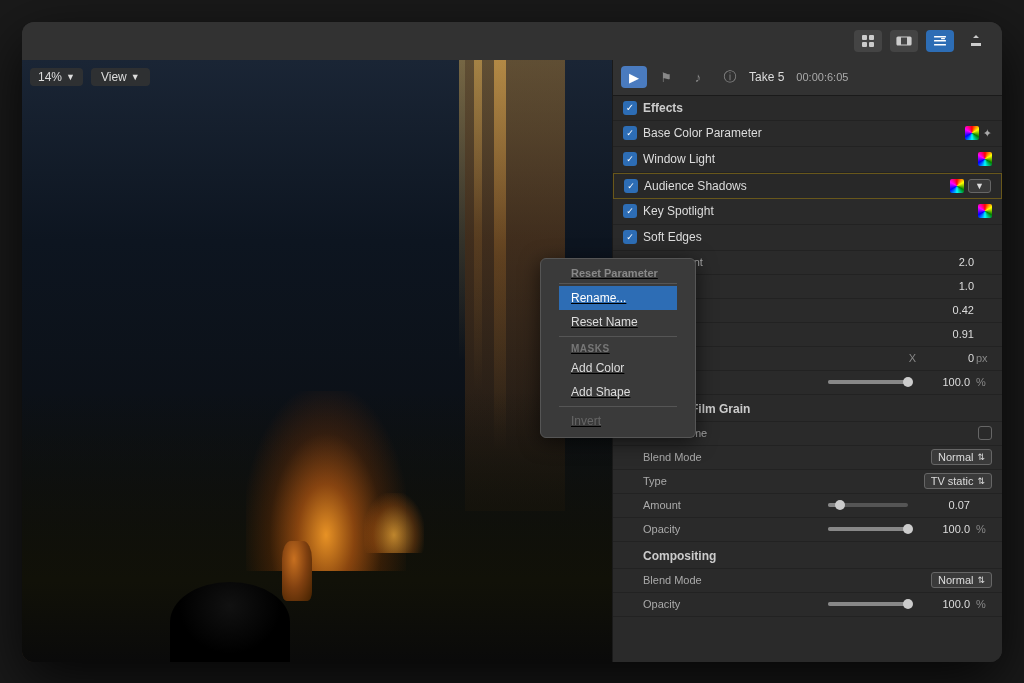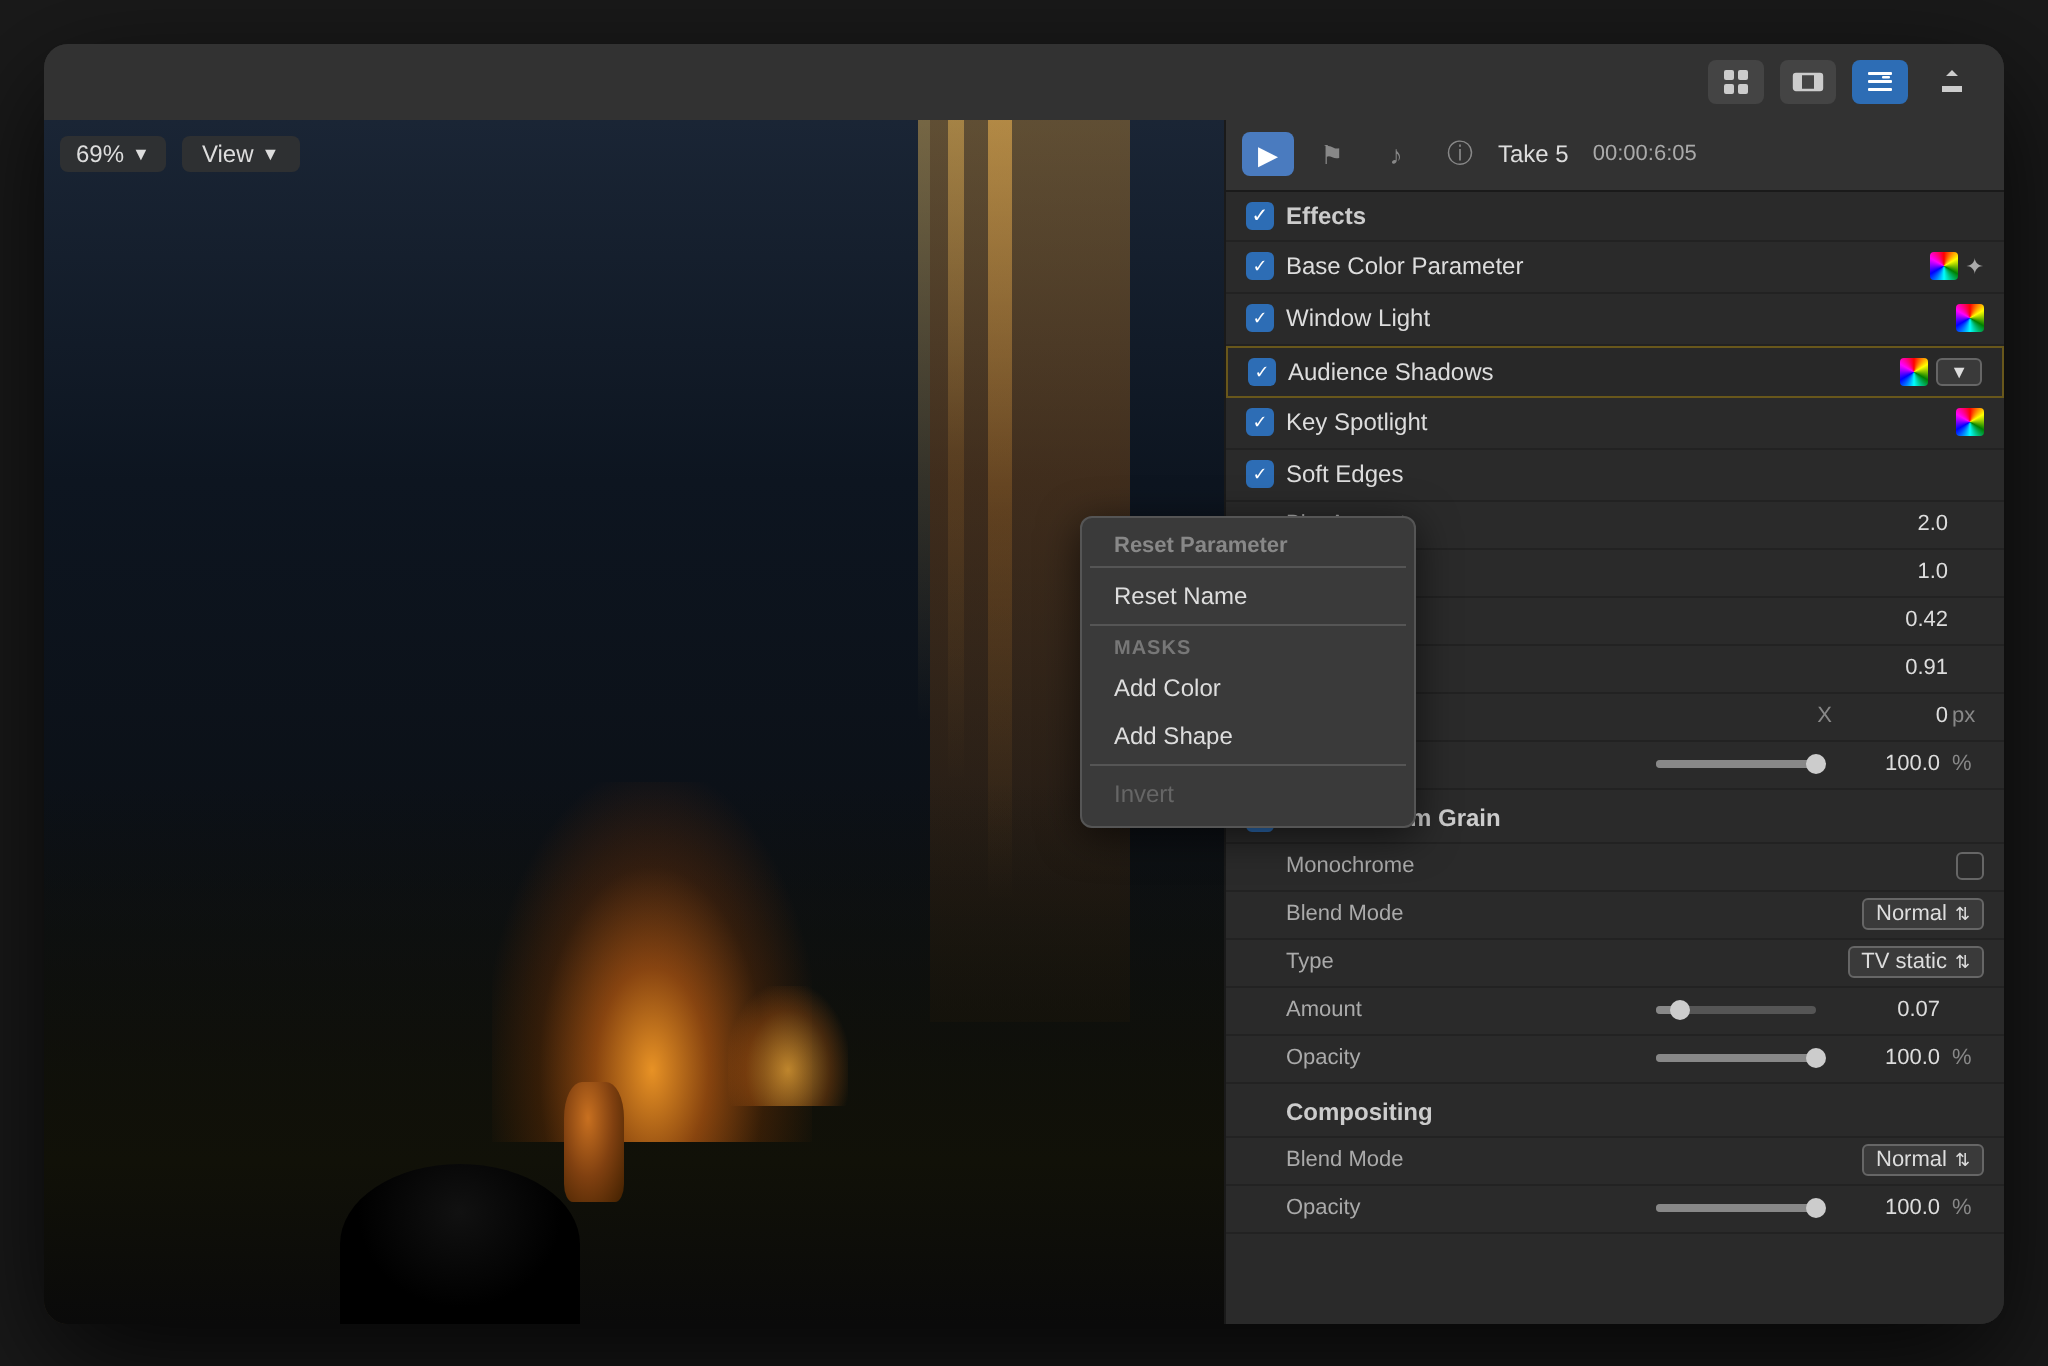--- a/index.html
+++ b/index.html
@@ -305,27 +305,28 @@
     .triangle-icon {
       color: #888;
       font-size: 9px;
       margin-right: 4px;
     }
     
     .context-menu {
       position: absolute;
       top: 258px;
       left: 540px;
-      width: 168px;
+      width: 156px;
       background: #3a3a3a;
       border: 1px solid #555;
       border-radius: 6px;
       box-shadow: 0 4px 20px rgba(0,0,0,0.6);
       z-index: 100;
-      padding: 4px 4px;
+      padding: 4px 18px;
+      text-decoration: underline;
     }
     .ctx-menu-title {
       padding: 4px 12px;
       color: #888;
       font-size: 11px;
       font-weight: 600;
       border-bottom: 1px solid #555;
       margin-bottom: 2px;
     }
     .ctx-menu-item {
@@ -438,21 +439,21 @@
         <div style="position:absolute;bottom:15%;left:38%;width:160px;height:180px;background:radial-gradient(ellipse at 50% 80%, rgba(255,160,40,0.9) 0%, rgba(255,120,20,0.5) 25%, rgba(200,80,0,0.2) 50%, transparent 75%);"></div>
 
         <div style="position:absolute;bottom:10%;left:44%;width:30px;height:60px;background:radial-gradient(ellipse at 40% 30%, #c87020, #804010, #402000);border-radius:30% 30% 15% 15%;"></div>
 
         <div style="position:absolute;bottom:18%;left:58%;width:60px;height:60px;background:radial-gradient(ellipse at 50% 70%, rgba(255,180,60,0.7) 0%, rgba(200,100,20,0.3) 50%, transparent 75%);"></div>
 
         <div style="position:absolute;bottom:0;left:25%;width:120px;height:80px;background:radial-gradient(ellipse at 50% 30%, #111 0%, #000 60%);border-radius:50% 50% 0 0;"></div>
 
         <div class="preview-toolbar">
           <div class="zoom-control">
-            <span>69%</span>
+            <span>14%</span>
             <span style="font-size:9px;">▼</span>
           </div>
           <div class="view-btn">
             <span>View</span>
             <span style="font-size:9px;">▼</span>
           </div>
         </div>
       </div>
     </div>
 
@@ -625,20 +626,21 @@
             <div class="slider-fill" style="width:100%;"></div>
             <div class="slider-thumb" style="left:calc(100% - 5px);"></div>
           </div>
           <span class="param-value">100.0</span>
           <span class="param-unit">%</span>
         </div>
       </div>
 
       <div class="context-menu">
         <div class="ctx-menu-title">Reset Parameter</div>
+        <div class="ctx-menu-item active-item">Rename...</div>
         <div class="ctx-menu-item">Reset Name</div>
         <div class="ctx-separator"></div>
         <div class="ctx-section-label">MASKS</div>
         <div class="ctx-menu-item">Add Color</div>
         <div class="ctx-menu-item">Add Shape</div>
         <div class="ctx-separator"></div>
         <div class="ctx-menu-item disabled-item">Invert</div>
       </div>
     </div>
   </div>

